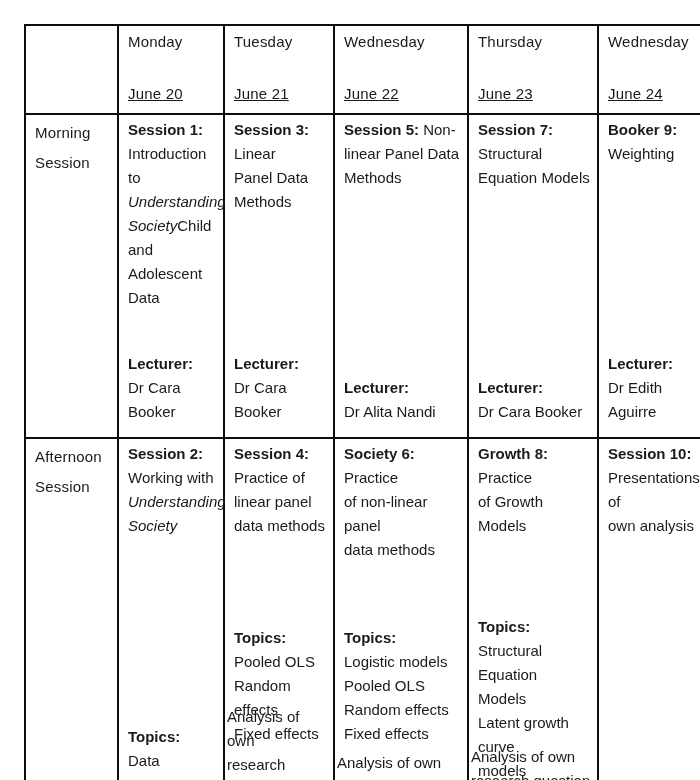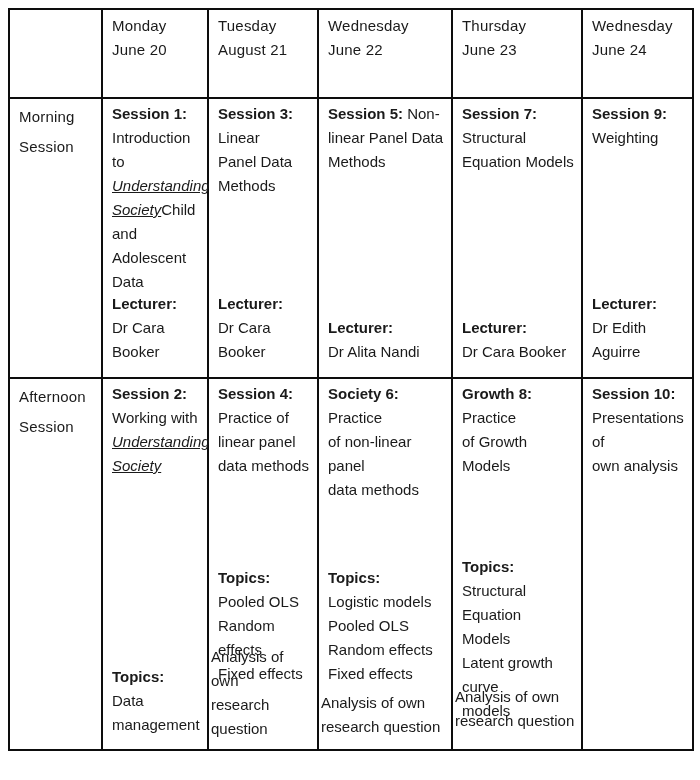--- a/index.html
+++ b/index.html
@@ -2,51 +2,51 @@
 <html><head>
 <meta charset="utf-8">
 <style>
   * { margin: 0; padding: 0; box-sizing: border-box; }
   html, body { background: #ffffff; }
   body {
     width: 700px; height: 780px;
     font-family: "Liberation Sans", sans-serif;
     color: #1a1a1a;
   }
-  .sheet { width: 700px; height: 780px; padding: 8px; }
+  .sheet { width: 700px; height: 780px; padding: 24px; }
   table.schedule {
     border-collapse: collapse;
     table-layout: fixed;
     width: 684px;
   }
   td {
     border: 2px solid #0d0d0d;
     vertical-align: top;
     position: relative;
     background: #ffffff;
   }
   
   tr.row-header > td { height: 89px; }
-  tr.row-am > td { height: 280px; }
+  tr.row-am > td { height: 324px; }
   tr.row-pm > td { height: 372px; border-radius: 29px; }
 
   
   .day-cell { padding: 6px 3px 0 9px; font-size: 15px; }
   .day-name { line-height: 20px; letter-spacing: .2px; }
-  .day-date { margin-top: 4px; line-height: 20px; letter-spacing: .2px; }
+  .day-date { margin-top: 32px; line-height: 20px; letter-spacing: .2px; text-decoration: underline; }
 
   
   .rowlabel-cell { padding: 3px 3px 0 9px; font-size: 15px; }
   .rowlabel { white-space: pre-line; line-height: 30px; letter-spacing: .2px; }
 
   
   .cell { font-size: 15px; line-height: 24px; padding: 3px 3px 0 9px; }
   .run { white-space: pre-line; }
   .b { font-weight: 700; }
-  .i { font-style: italic; text-decoration: underline; }
+  .i { font-style: italic; }
 
   .lecturer { position: absolute; left: 9px; right: 2px; bottom: 13px; line-height: 24px; }
   .topics   { position: absolute; left: 9px; right: 2px; line-height: 24px; }
   .analysis { position: absolute; left: 2px; right: 2px; line-height: 24px; white-space: pre-line; }
 
   .topics-mon { top: 286px; }
   .topics-tue { top: 187px; }
   .topics-wed { top: 187px; }
   .topics-thu { top: 176px; }
 
@@ -70,21 +70,21 @@
 
     <tbody>
         <tr class="row-header">
       <td class="day-cell"><span></span></td>
       <td class="day-cell">
         <div class="day-name">Monday</div>
         <div class="day-date">June 20</div>
       </td>
       <td class="day-cell">
         <div class="day-name">Tuesday</div>
-        <div class="day-date">August 21</div>
+        <div class="day-date">June 21</div>
       </td>
       <td class="day-cell">
         <div class="day-name">Wednesday</div>
         <div class="day-date">June 22</div>
       </td>
       <td class="day-cell">
         <div class="day-name">Thursday</div>
         <div class="day-date">June 23</div>
       </td>
       <td class="day-cell">
@@ -135,21 +135,21 @@
       <td class="cell">
         <div class="session"><span class="run b">Session 7:</span><span class="run"> Structural
 Equation Models</span></div>
         <div class="lecturer">
           <div class="b">Lecturer:</div>
           <div class="run">Dr Cara Booker</div>
         </div>
       </td>
 
       <td class="cell">
-        <div class="session"><span class="run b">Session 9:</span><span class="run">
+        <div class="session"><span class="run b">Booker 9:</span><span class="run">
 Weighting</span></div>
         <div class="lecturer">
           <div class="b">Lecturer:</div>
           <div class="run">Dr Edith Aguirre</div>
         </div>
       </td>
     </tr>
 
     <tr class="row-pm">
       <td class="rowlabel-cell">

